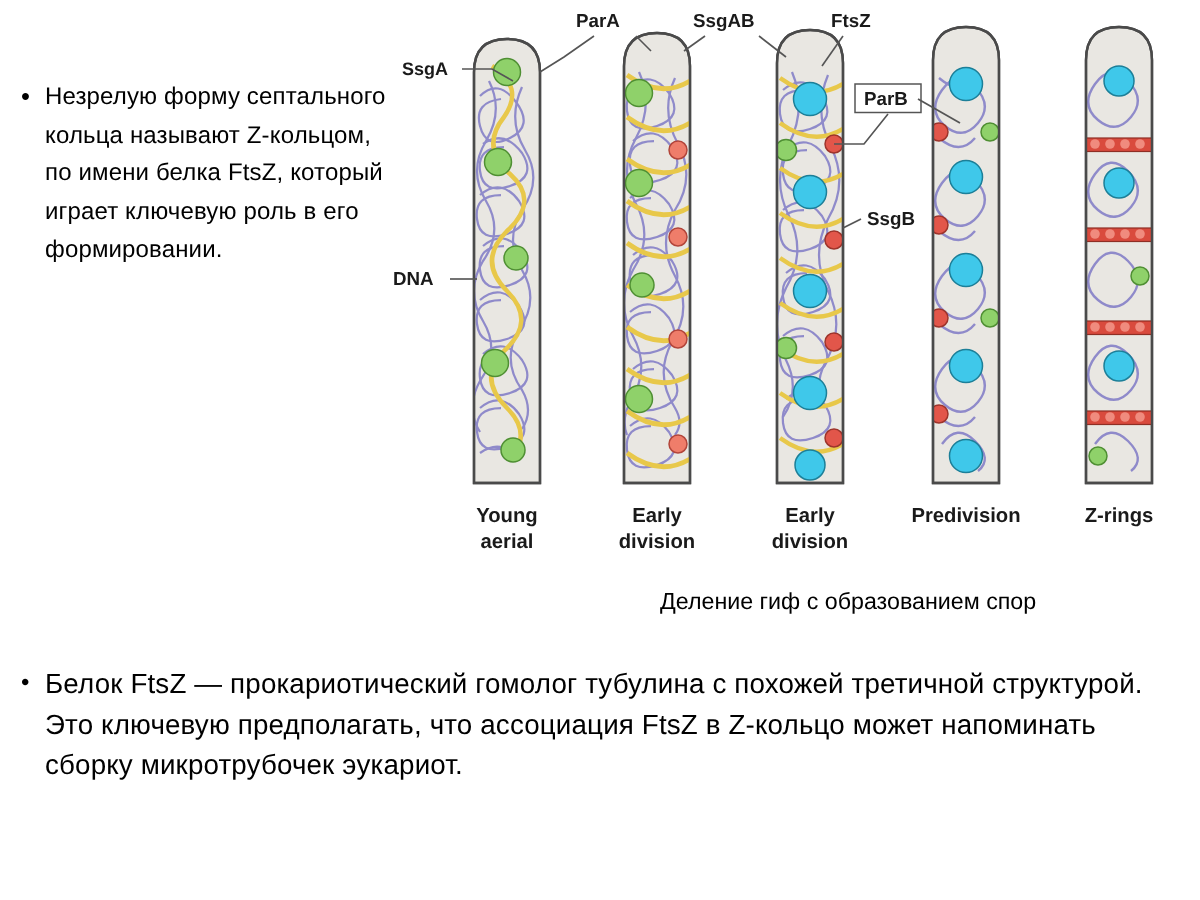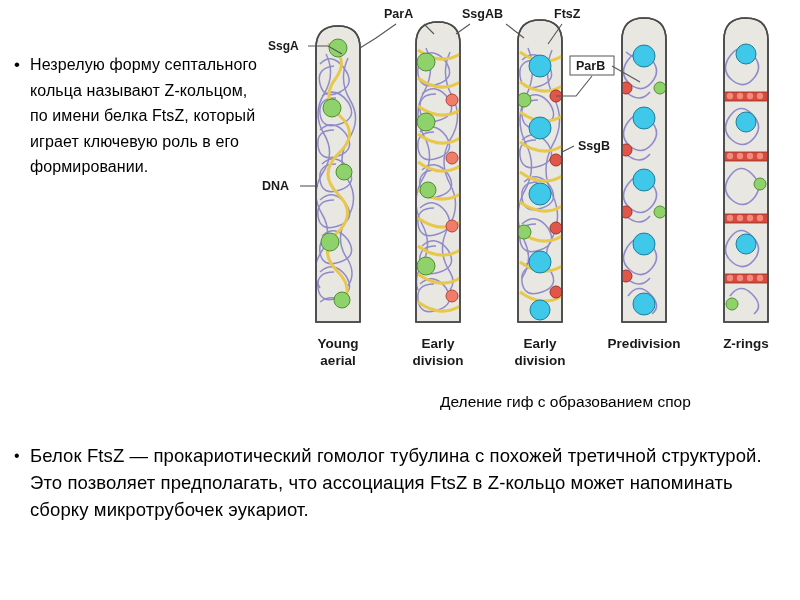--- a/index.html
+++ b/index.html
@@ -415,15 +415,15 @@
       <text class="fig-caption-txt" x="490" y="361" text-anchor="middle"></text>
     </g>
   </svg>
 </div>
 
 <div class="figure-caption">Деление гиф с образованием спор</div>
 
 <div class="slide-text-bottom">
   <div class="bullet-row">
     <span class="bullet-dot">•</span>
-    <span class="bullet-text">Белок FtsZ — прокариотический гомолог тубулина с похожей третичной структурой. Это позволяет предполагать, что ассоциация FtsZ в Z-кольцо может напоминать сборку микротрубочек эукариот.</span>
+    <span class="bullet-text">Белок FtsZ — прокариотический гомолог тубулина с похожей третичной структурой. Это ключевую предполагать, что ассоциация FtsZ в Z-кольцо может напоминать сборку микротрубочек эукариот.</span>
   </div>
 </div>
 
 </body></html>

